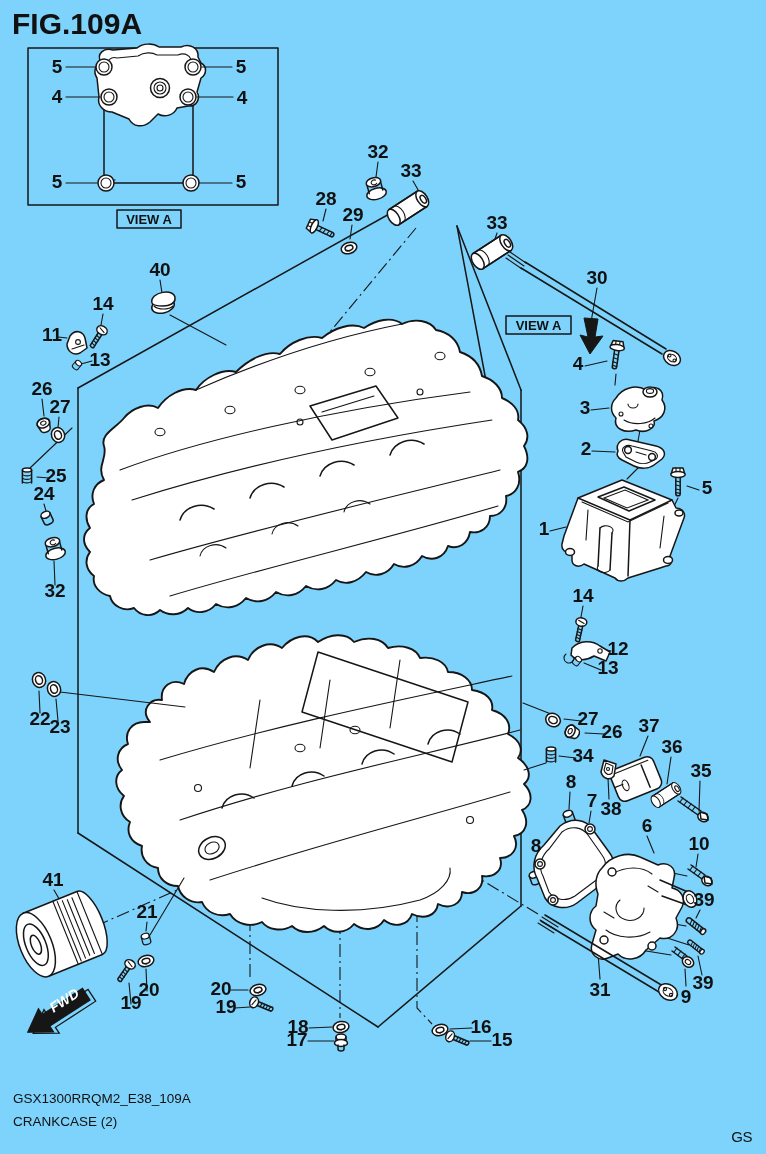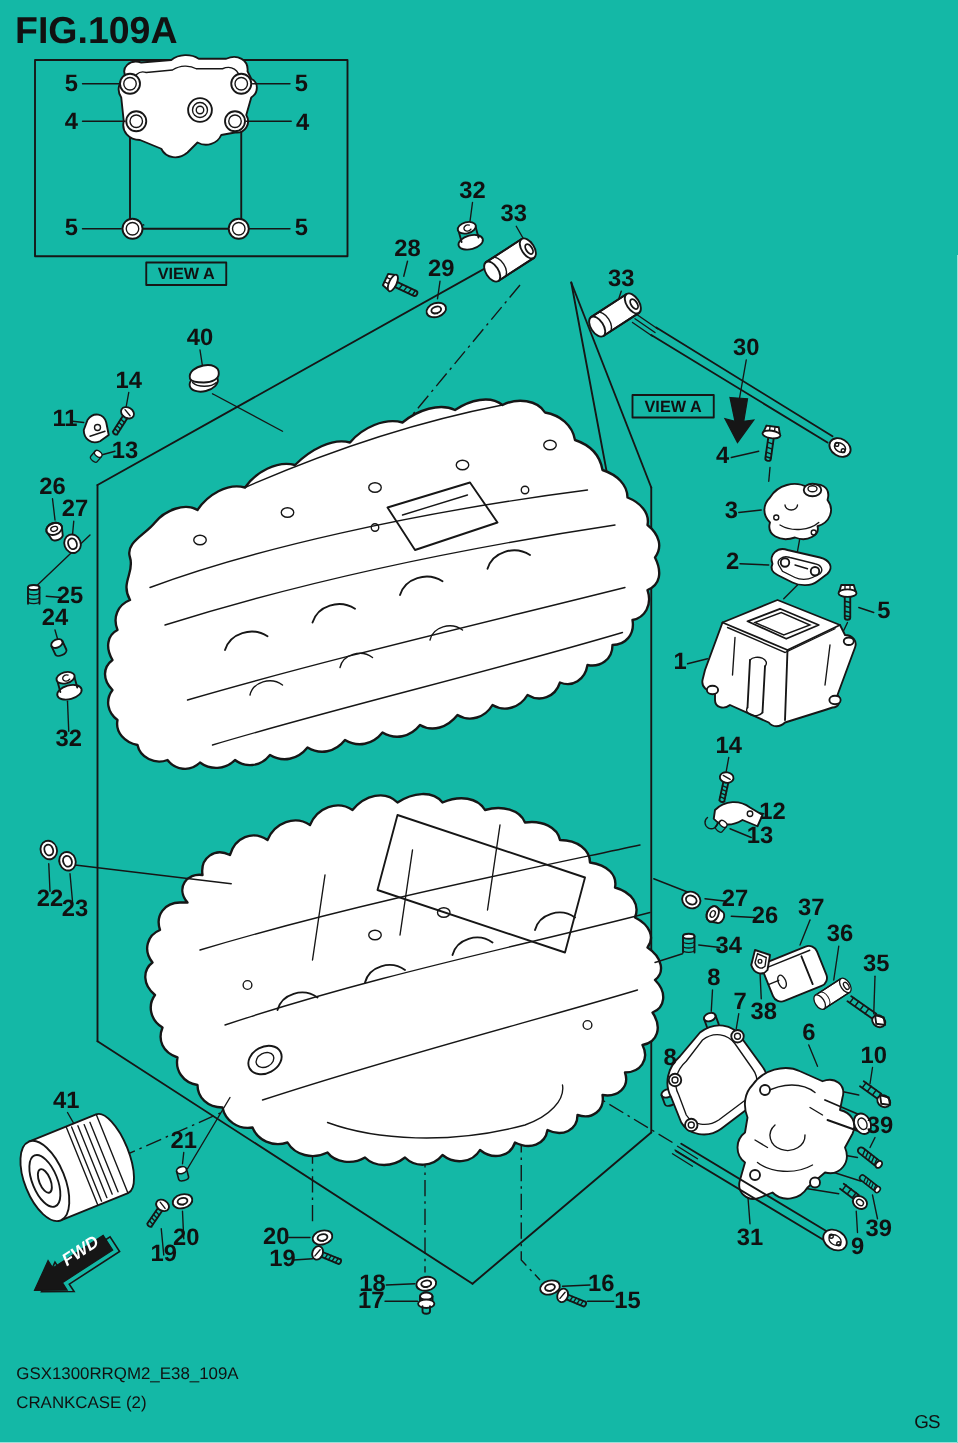--- a/index.html
+++ b/index.html
@@ -1,16 +1,16 @@
 <!DOCTYPE html>
 <html><head>
 <meta charset="utf-8">
 <style>
   html,body{margin:0;padding:0;background:#fff;}
-  .page{position:relative;width:766px;height:1154px;background:#14b8a6;overflow:hidden;
+  .page{position:relative;width:766px;height:1154px;background:#7dd3fc;overflow:hidden;
         font-family:"Liberation Sans",sans-serif;}
   svg{position:absolute;left:0;top:0;}
   svg *{vector-effect:none;}
   .ln{stroke:#161616;fill:none;stroke-width:1.5;stroke-linecap:round;stroke-linejoin:round;}
   .thin{stroke:#161616;fill:none;stroke-width:1.1;stroke-linecap:round;}
   .thick{stroke:#161616;fill:none;stroke-width:1.9;stroke-linecap:round;stroke-linejoin:round;}
   .wfill{fill:#ffffff;}
   .dd{stroke:#161616;fill:none;stroke-width:1.1;stroke-dasharray:13 4 2 4;}
   .co{font:700 19px "Liberation Sans",sans-serif;fill:#111;text-anchor:middle;}
   .title{font:700 30px "Liberation Sans",sans-serif;fill:#111;}

